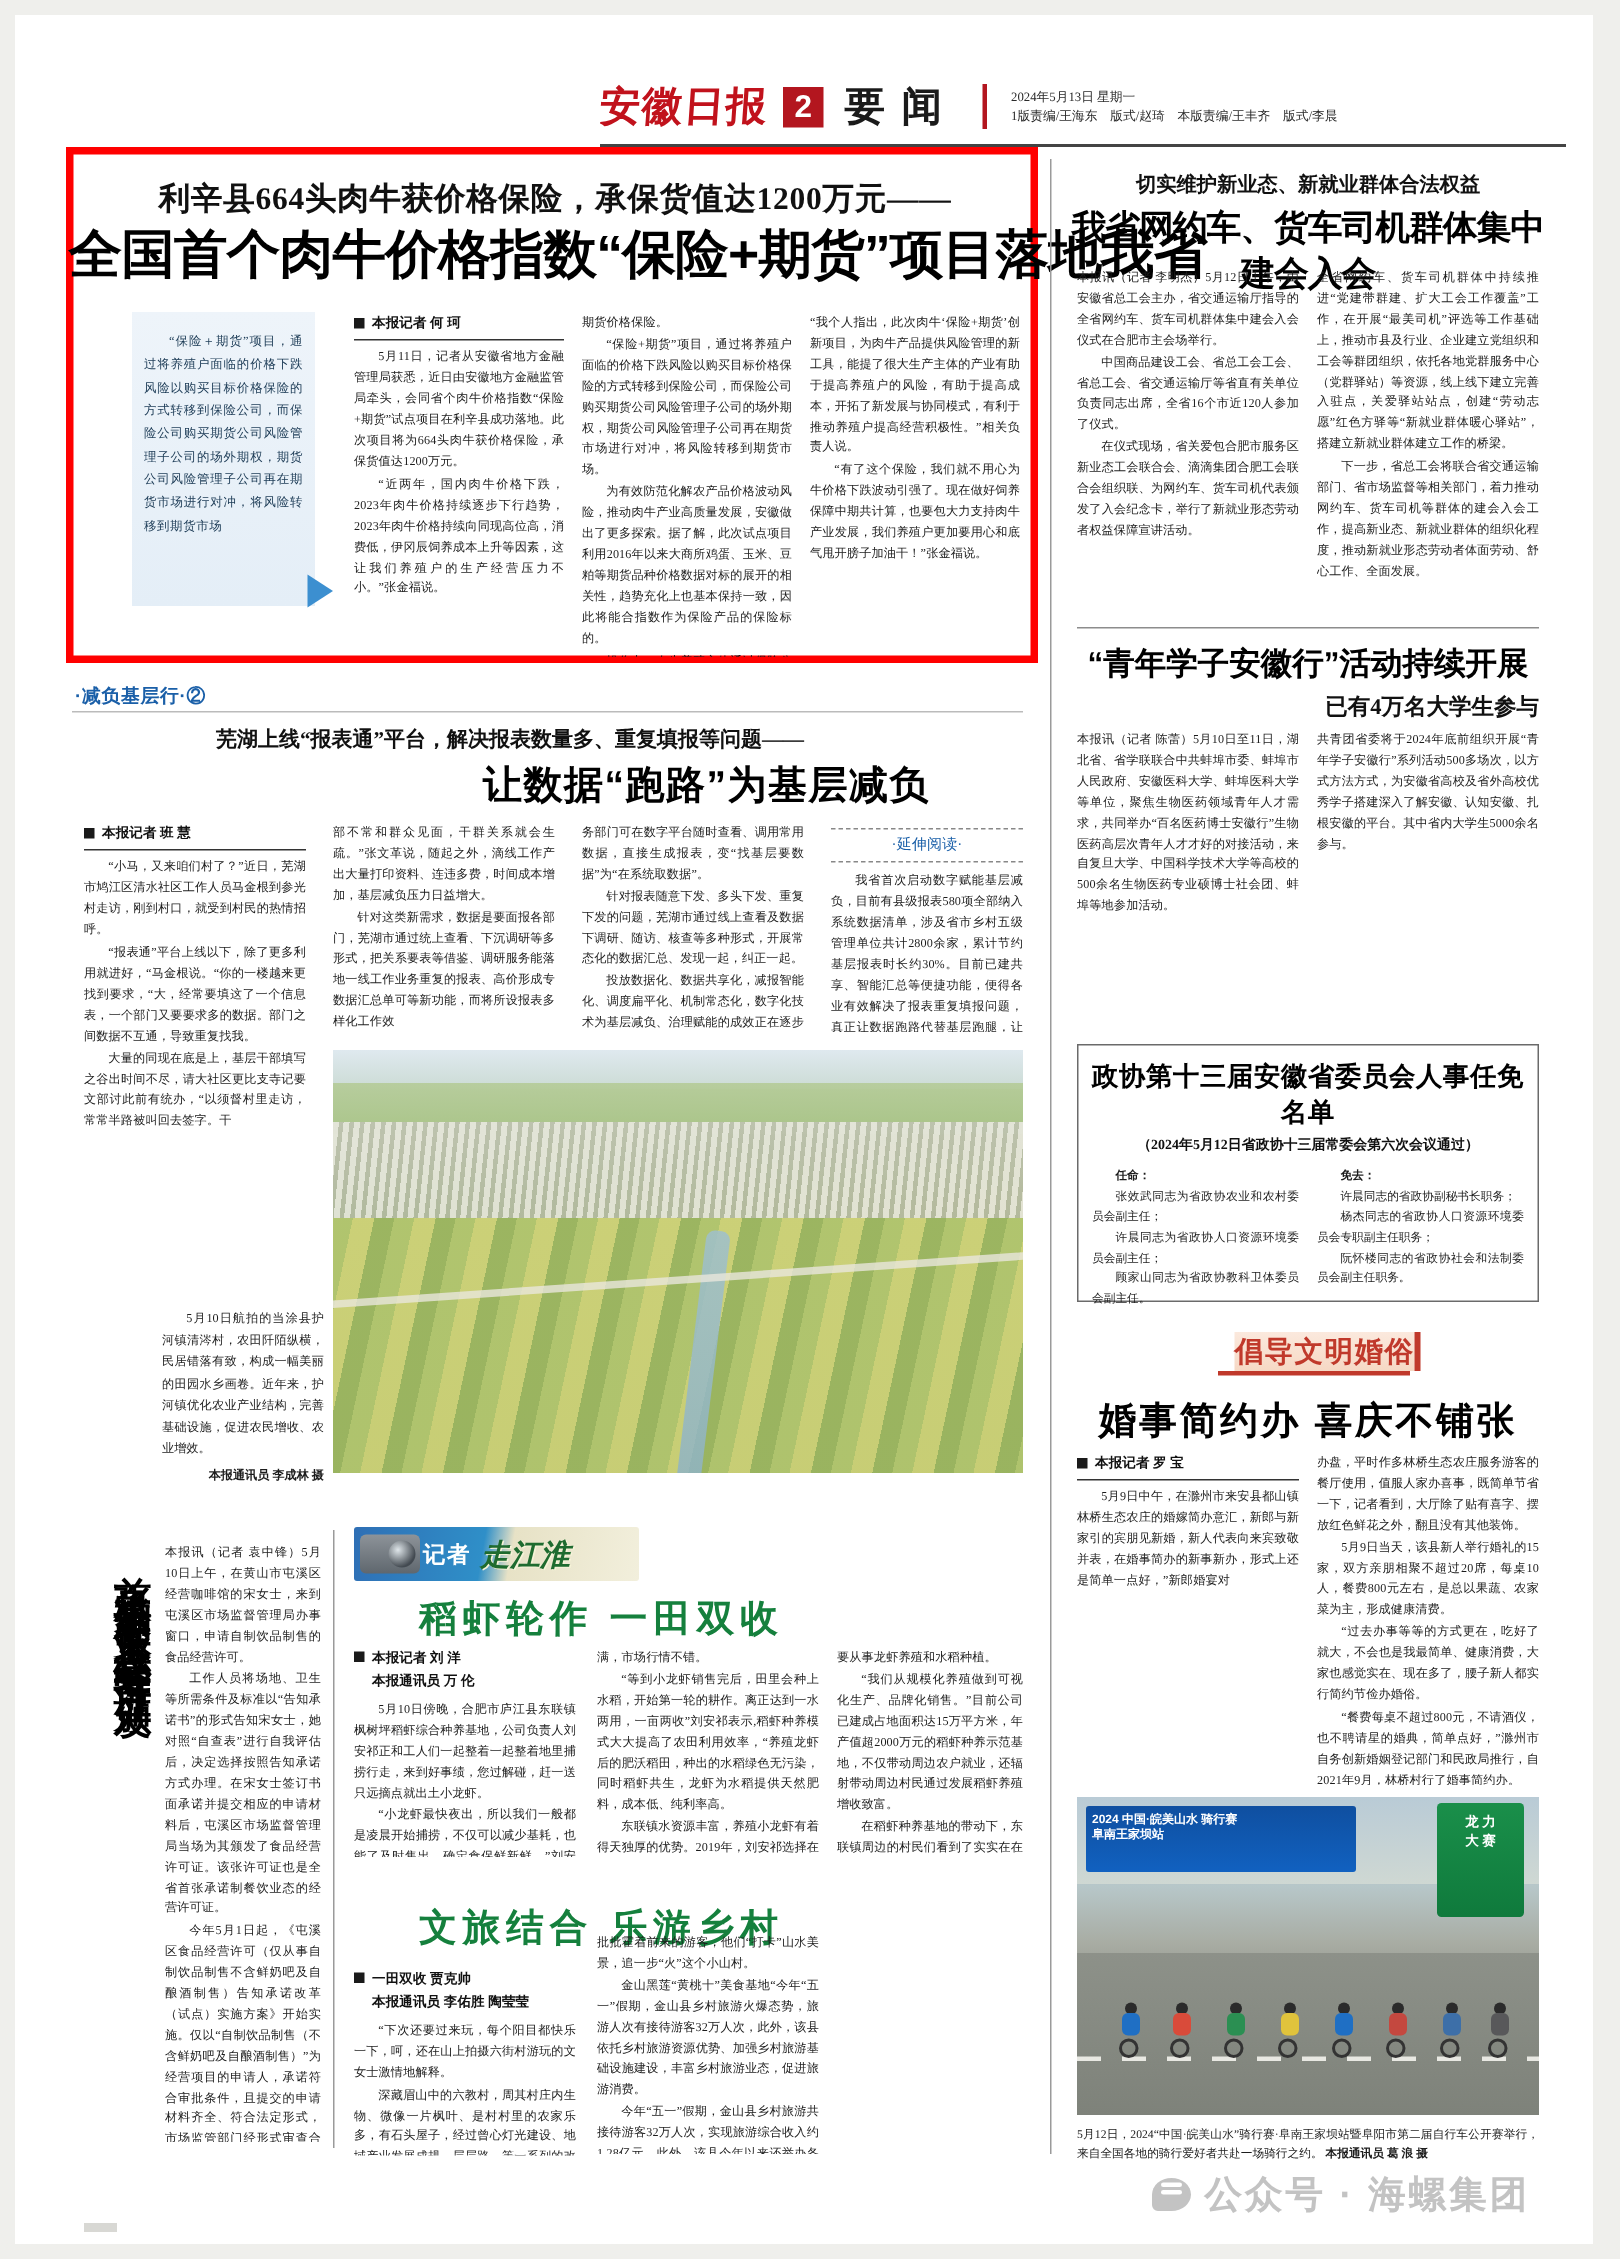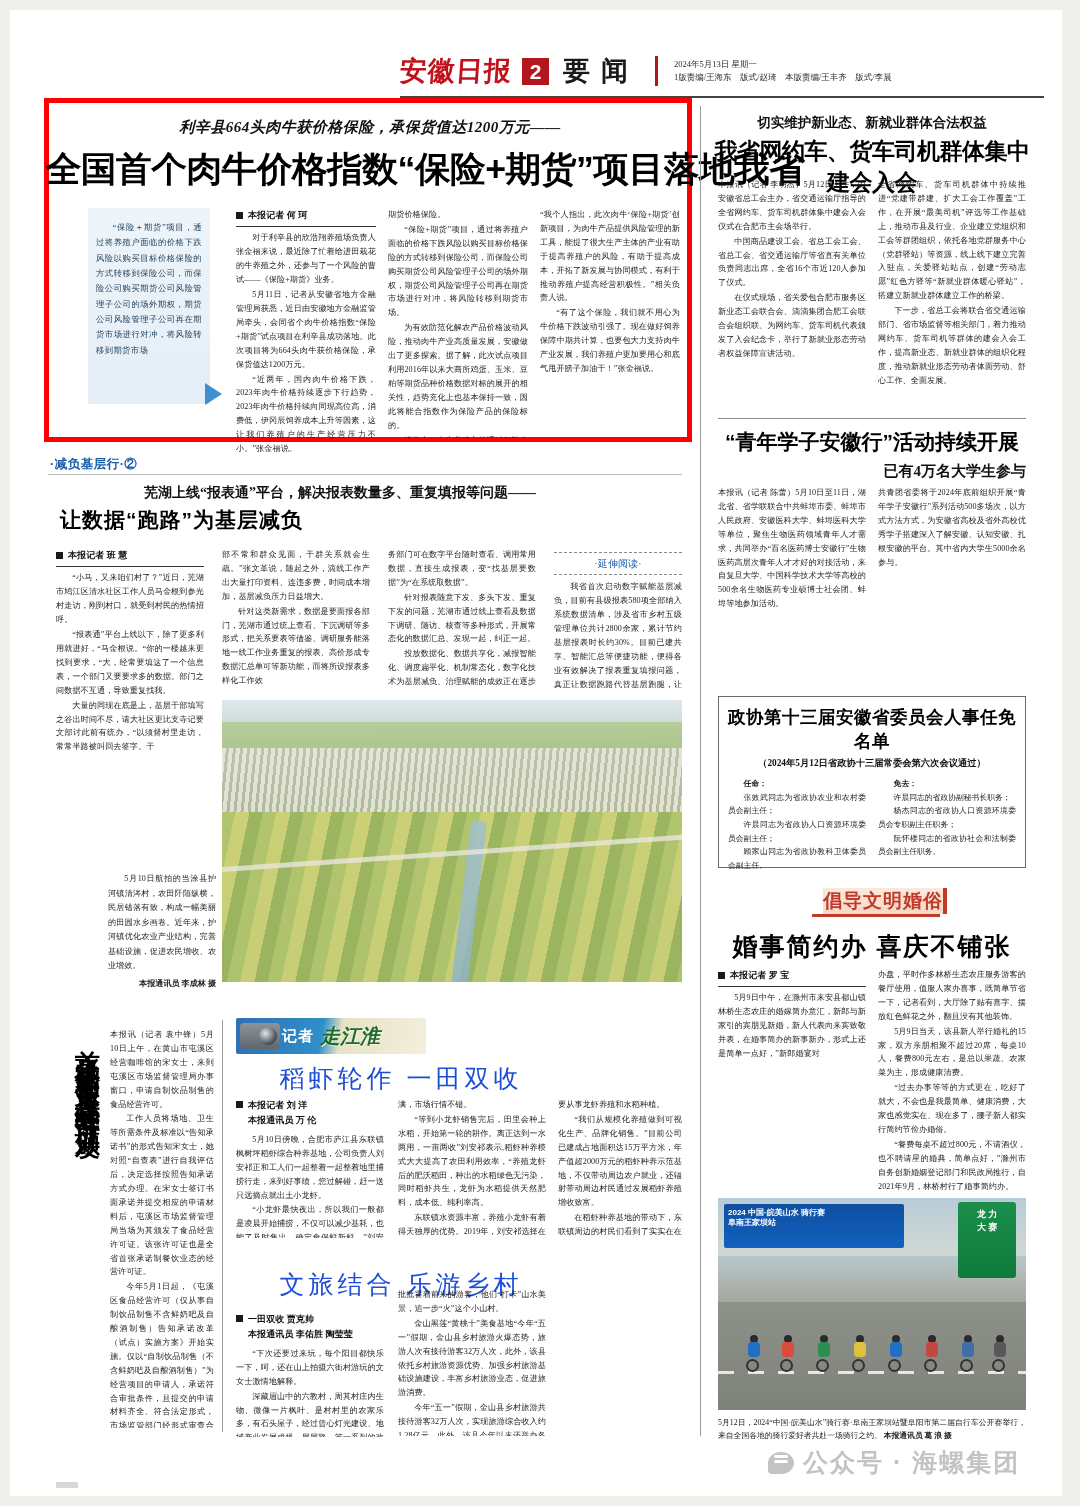--- a/index.html
+++ b/index.html
@@ -59,22 +59,22 @@
     border-top: 2px solid #444;
   }
 
   
   .redbox {
     position: absolute; left: 44px; top: 98px; width: 648px; height: 344px;
     border: 5px solid #ff0000;
   }
   .lead-kicker {
     position: absolute; left: 60px; top: 118px; width: 620px;
-    text-align: center; font-size: 15px; font-weight: 700;
-    color: #111; letter-spacing: .5px; font-style: italic;
+    text-align: center; font-size: 21px; font-weight: 700;
+    color: #111; letter-spacing: .5px;
   }
   .lead-headline {
     position: absolute; left: 52px; top: 146px; width: 636px;
     text-align: center;
     font-family: "Liberation Sans", sans-serif;
     font-size: 35px; font-weight: 900; color: #000;
     letter-spacing: -0.5px; white-space: nowrap;
     transform: scaleX(1.02); transform-origin: center;
   }
 
@@ -131,23 +131,23 @@
   .jianfu-rule {
     position: absolute; left: 48px; top: 474px; width: 634px;
     border-top: 1px solid #bbb;
   }
   .wuhu-kicker {
     position: absolute; left: 60px; top: 484px; width: 560px;
     text-align: center; font-size: 14px; font-weight: 700; color: #111;
   }
   .wuhu-headline {
     position: absolute; left: 60px; top: 506px; width: 560px;
-    text-align: left;
+    text-align: right;
     font-family: "Liberation Sans", sans-serif;
-    font-size: 21px; font-weight: 900; color: #000; letter-spacing: 1px;
+    font-size: 26px; font-weight: 900; color: #000; letter-spacing: 1px;
   }
 
   
   .photo-aerial {
     position: absolute; left: 222px; top: 700px; width: 460px; height: 282px;
     overflow: hidden;
     background: linear-gradient(170deg,#cfe2ee 0%, #b9cf9a 16%, #9fbd72 32%, #cbc46a 52%, #b9c068 70%, #9cb35f 86%, #8aa857 100%);
   }
   .photo-aerial .band {
     position: absolute; left: 0; width: 100%;
@@ -203,21 +203,21 @@
   .zjh-t1 { color:#fff; font-size:15px; font-weight:700; letter-spacing:1px; font-family:"Liberation Sans",sans-serif;}
   .zjh-t2 {
     color:#1e6b2f; font-size:20px; font-weight:900; font-style:italic;
     margin-left:6px; text-shadow: 1px 1px 0 #f6f3d8;
     font-family:"Liberation Sans",sans-serif;
   }
 
   .mid-title {
     position: absolute; text-align: center;
     font-family: "Liberation Sans", sans-serif;
-    font-size: 25px; font-weight: 400; color: #1d4ed8; letter-spacing: 4px;
+    font-size: 25px; font-weight: 700; color: #15803d; letter-spacing: 4px;
   }
 
   
   .vert-headline {
     position: absolute; left: 56px; top: 1030px; width: 44px; height: 400px;
     writing-mode: vertical-rl; text-orientation: upright;
     font-family: "Liberation Sans", sans-serif;
     font-size: 25px; font-weight: 900; color: #000;
     letter-spacing: 5px; line-height: 1;
   }
@@ -348,21 +348,20 @@
   <div class="lead-kicker">利辛县664头肉牛获价格保险，承保货值达1200万元——</div>
   <div class="lead-headline">全国首个肉牛价格指数“保险+期货”项目落地我省</div>
 
   <div class="quotebox">
     <div class="indent">“保险＋期货”项目，通过将养殖户面临的价格下跌风险以购买目标价格保险的方式转移到保险公司，而保险公司购买期货公司风险管理子公司的场外期权，期货公司风险管理子公司再在期货市场进行对冲，将风险转移到期货市场</div>
   </div>
   <div class="qb-arrow"></div>
 
   <div class="col" style="left:236px; top:208px; width:140px; height:230px;">
     <div class="byline">本报记者 何 珂</div>
-    <p>对于利辛县的欣浩翔养殖场负责人张金福来说，最近除了忙着给进田栽花的牛养殖之外，还参与了一个风险的曹试——《保险+期货》业务。</p>
     <p>5月11日，记者从安徽省地方金融管理局获悉，近日由安徽地方金融监管局牵头，会同省个肉牛价格指数“保险+期货”试点项目在利辛县成功落地。此次项目将为664头肉牛获价格保险，承保货值达1200万元。</p>
     <p>“近两年，国内肉牛价格下跌，2023年肉牛价格持续逐步下行趋势，2023年肉牛价格持续向同现高位高，消费低，伊冈辰饲养成本上升等因素，这让我们养殖户的生产经营压力不小。”张金福说。</p>
   </div>
 
   <div class="col" style="left:388px; top:208px; width:140px; height:230px; overflow:hidden;">
     <p class="noind">期货价格保险。</p>
     <p>“保险+期货”项目，通过将养殖户面临的价格下跌风险以购买目标价格保险的方式转移到保险公司，而保险公司购买期货公司风险管理子公司的场外期权，期货公司风险管理子公司再在期货市场进行对冲，将风险转移到期货市场。</p>
     <p>为有效防范化解农产品价格波动风险，推动肉牛产业高质量发展，安徽做出了更多探索。据了解，此次试点项目利用2016年以来大商所鸡蛋、玉米、豆粕等期货品种价格数据对标的展开的相关性，趋势充化上也基本保持一致，因此将能合指数作为保险产品的保险标的。</p>
     <p>操作中，肉牛养殖主体通过保险公司购买肉牛价格指数保险，同时保险公司通过期货公司风险管理子公司将价格风险进行再转移，期货公司风险管理子公司再利用期货市场的复杂化系统行交叉风险对冲。</p>
   </div>

